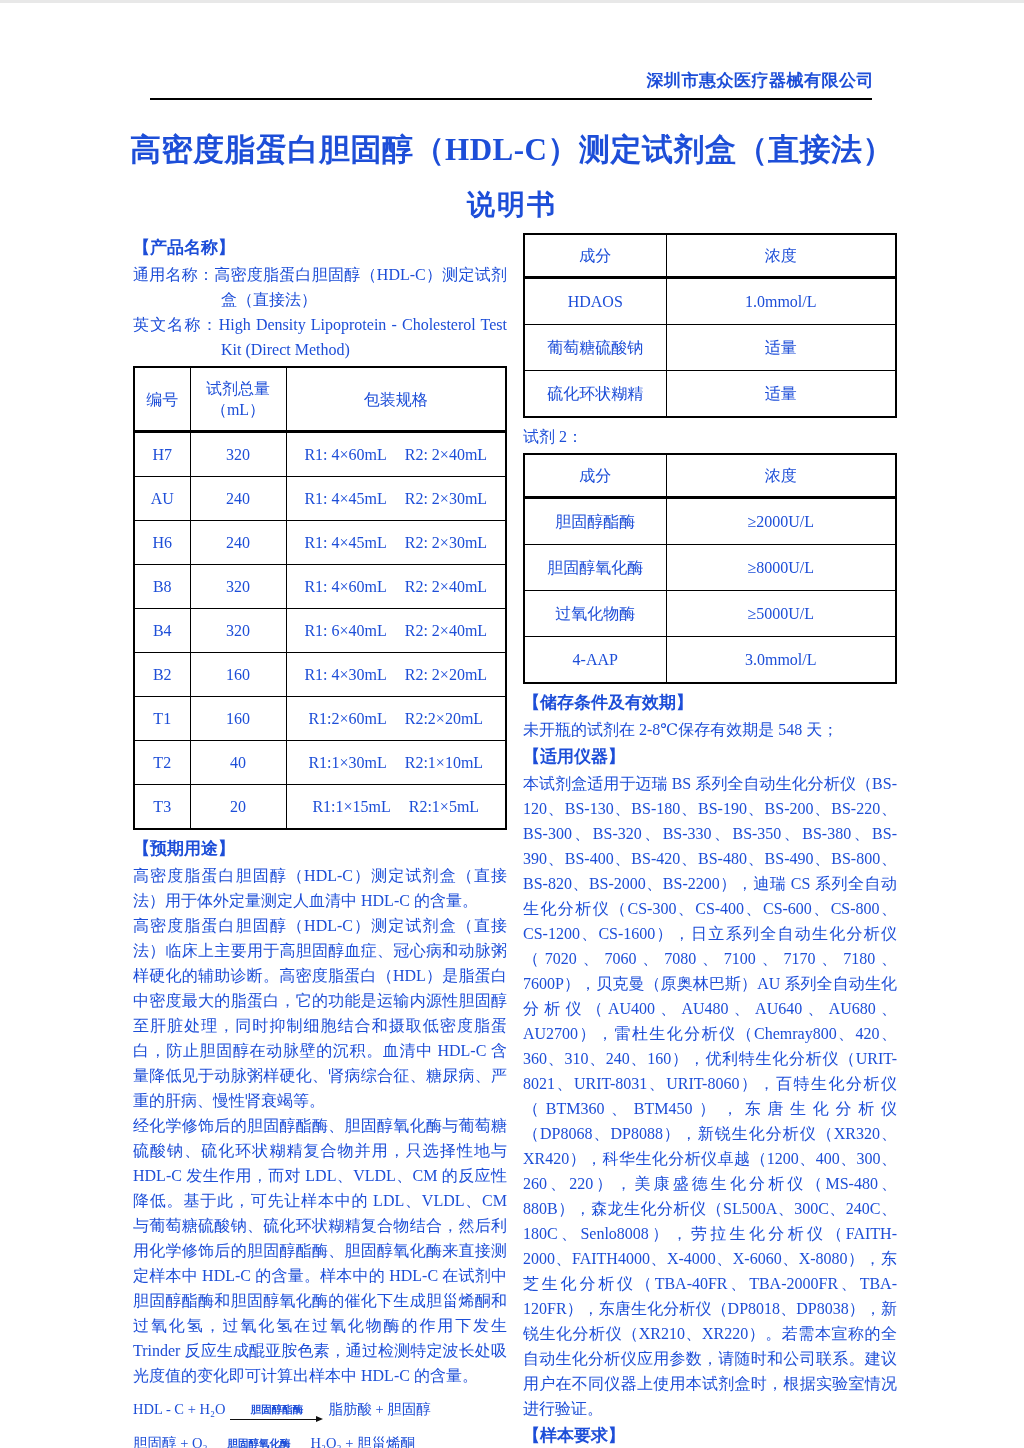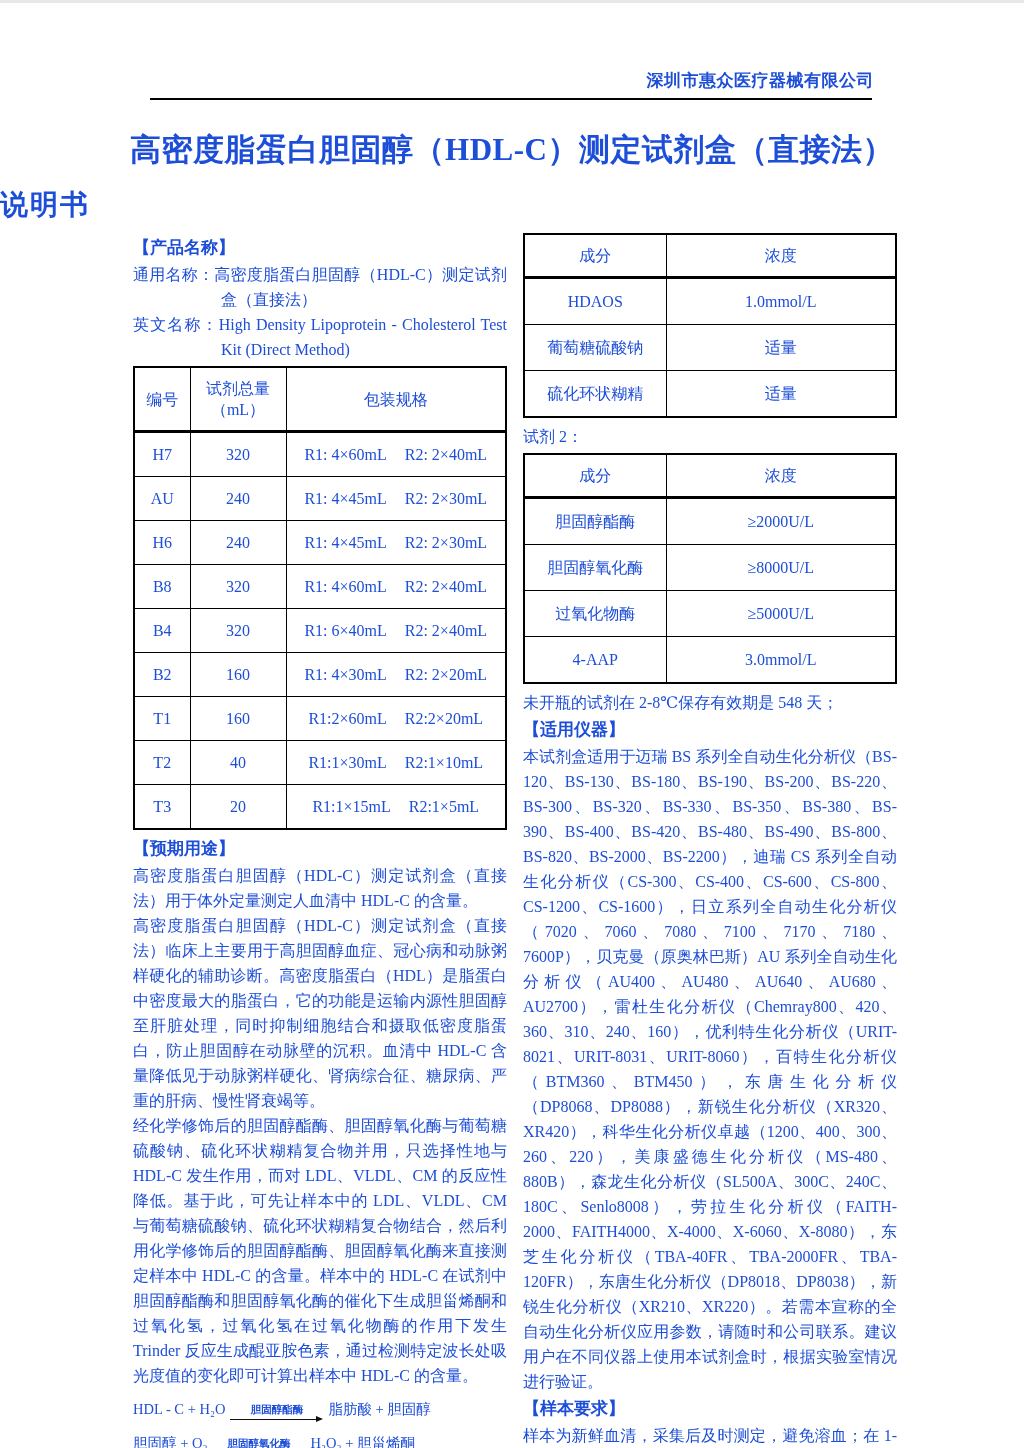--- a/index.html
+++ b/index.html
@@ -21,21 +21,21 @@
   .header-rule{
     position:absolute;top:95px;left:150px;width:722px;height:2px;
     background:#000;
   }
   .doc-title{
     position:absolute;top:126px;left:0;width:100%;
     text-align:center;font-size:31px;font-weight:bold;letter-spacing:.5px;
   }
   .doc-subtitle{
     position:absolute;top:183px;left:0;width:100%;
-    text-align:left;font-size:28px;font-weight:bold;letter-spacing:2px;
+    text-align:center;font-size:28px;font-weight:bold;letter-spacing:2px;
   }
   
   .columns{
     position:absolute;left:133px;top:230px;width:764px;
     display:flex;gap:16px;align-items:flex-start;
   }
   .col{line-height:25px;}
   .col-left{width:374px;}
   .col-right{width:374px;}
   .sec-heading{font-weight:bold;font-size:17px;margin:2px 0;}
@@ -247,20 +247,21 @@
               <td>过氧化物酶</td>
               <td>≥5000U/L</td>
             </tr>
             <tr>
               <td>4-AAP</td>
               <td>3.0mmol/L</td>
             </tr>
           </tbody>
       </table>
 
+      <div class="sec-heading">【储存条件及有效期】</div>
       <div class="plain-line">未开瓶的试剂在 2-8℃保存有效期是 548 天；</div>
 
       <div class="sec-heading">【适用仪器】</div>
       <div class="para">本试剂盒适用于迈瑞 BS 系列全自动生化分析仪（BS-120、BS-130、BS-180、BS-190、BS-200、BS-220、BS-300、BS-320、BS-330、BS-350、BS-380、BS-390、BS-400、BS-420、BS-480、BS-490、BS-800、BS-820、BS-2000、BS-2200），迪瑞 CS 系列全自动生化分析仪（CS-300、CS-400、CS-600、CS-800、CS-1200、CS-1600），日立系列全自动生化分析仪（7020、7060、7080、7100、7170、7180、7600P），贝克曼（原奥林巴斯）AU 系列全自动生化分析仪（AU400、AU480、AU640、AU680、AU2700），雷杜生化分析仪（Chemray800、420、360、310、240、160），优利特生化分析仪（URIT-8021、URIT-8031、URIT-8060），百特生化分析仪（BTM360、BTM450），东唐生化分析仪（DP8068、DP8088），新锐生化分析仪（XR320、XR420），科华生化分析仪卓越（1200、400、300、260、220），美康盛德生化分析仪（MS-480、880B），森龙生化分析仪（SL500A、300C、240C、180C、Senlo8008），劳拉生化分析仪（FAITH-2000、FAITH4000、X-4000、X-6060、X-8080），东芝生化分析仪（TBA-40FR、TBA-2000FR、TBA-120FR），东唐生化分析仪（DP8018、DP8038），新锐生化分析仪（XR210、XR220）。若需本宣称的全自动生化分析仪应用参数，请随时和公司联系。建议用户在不同仪器上使用本试剂盒时，根据实验室情况进行验证。</div>
 
       <div class="sec-heading">【样本要求】</div>
       <div class="para">样本为新鲜血清，采集后及时测定，避免溶血；在 1-8℃可稳定 7 天。</div>
 
       <div class="sec-heading">【检验方法】</div>
       <div class="plain-line">基本参数：</div>

